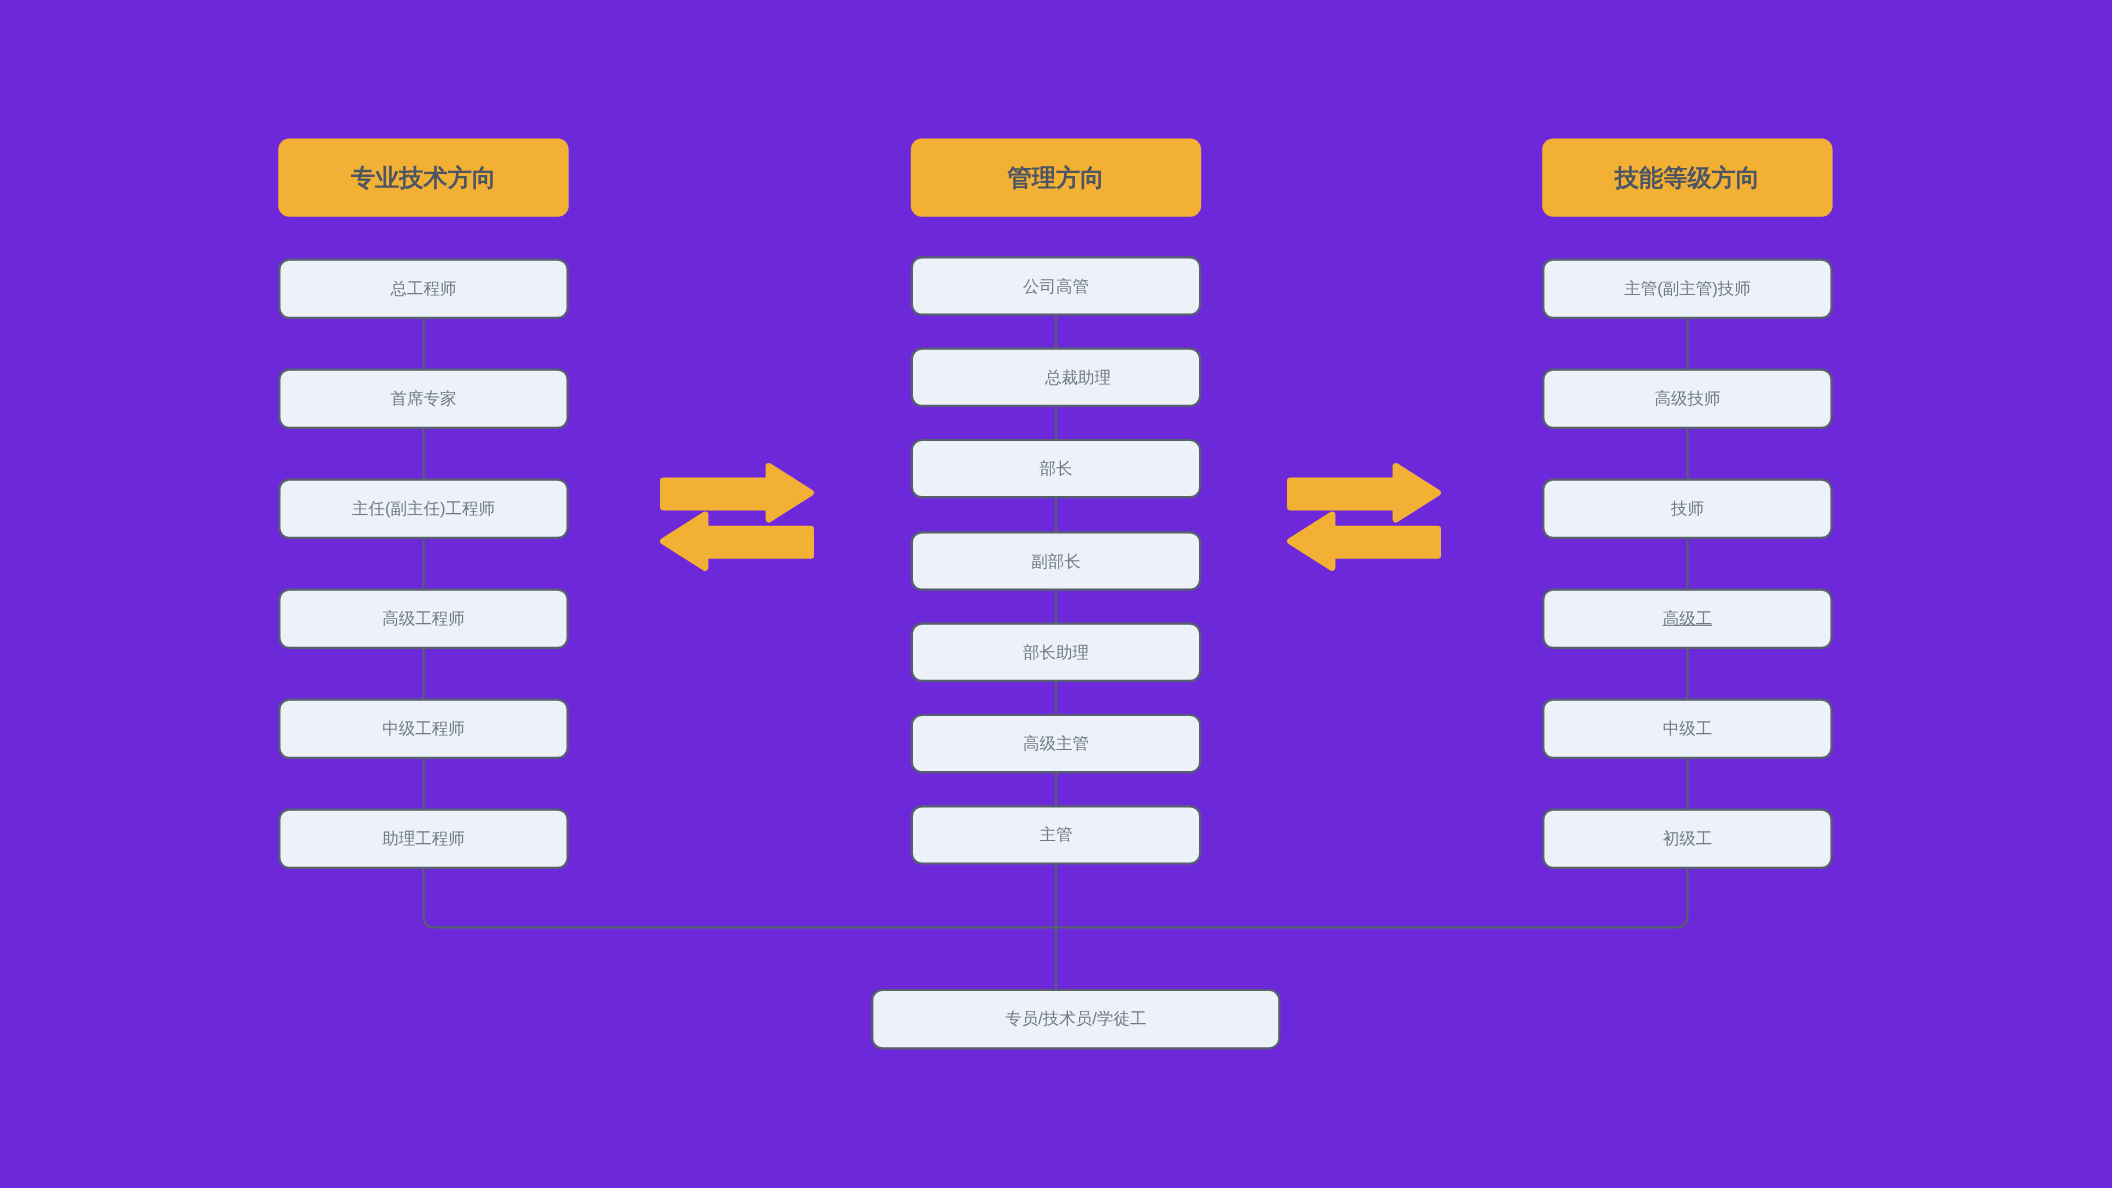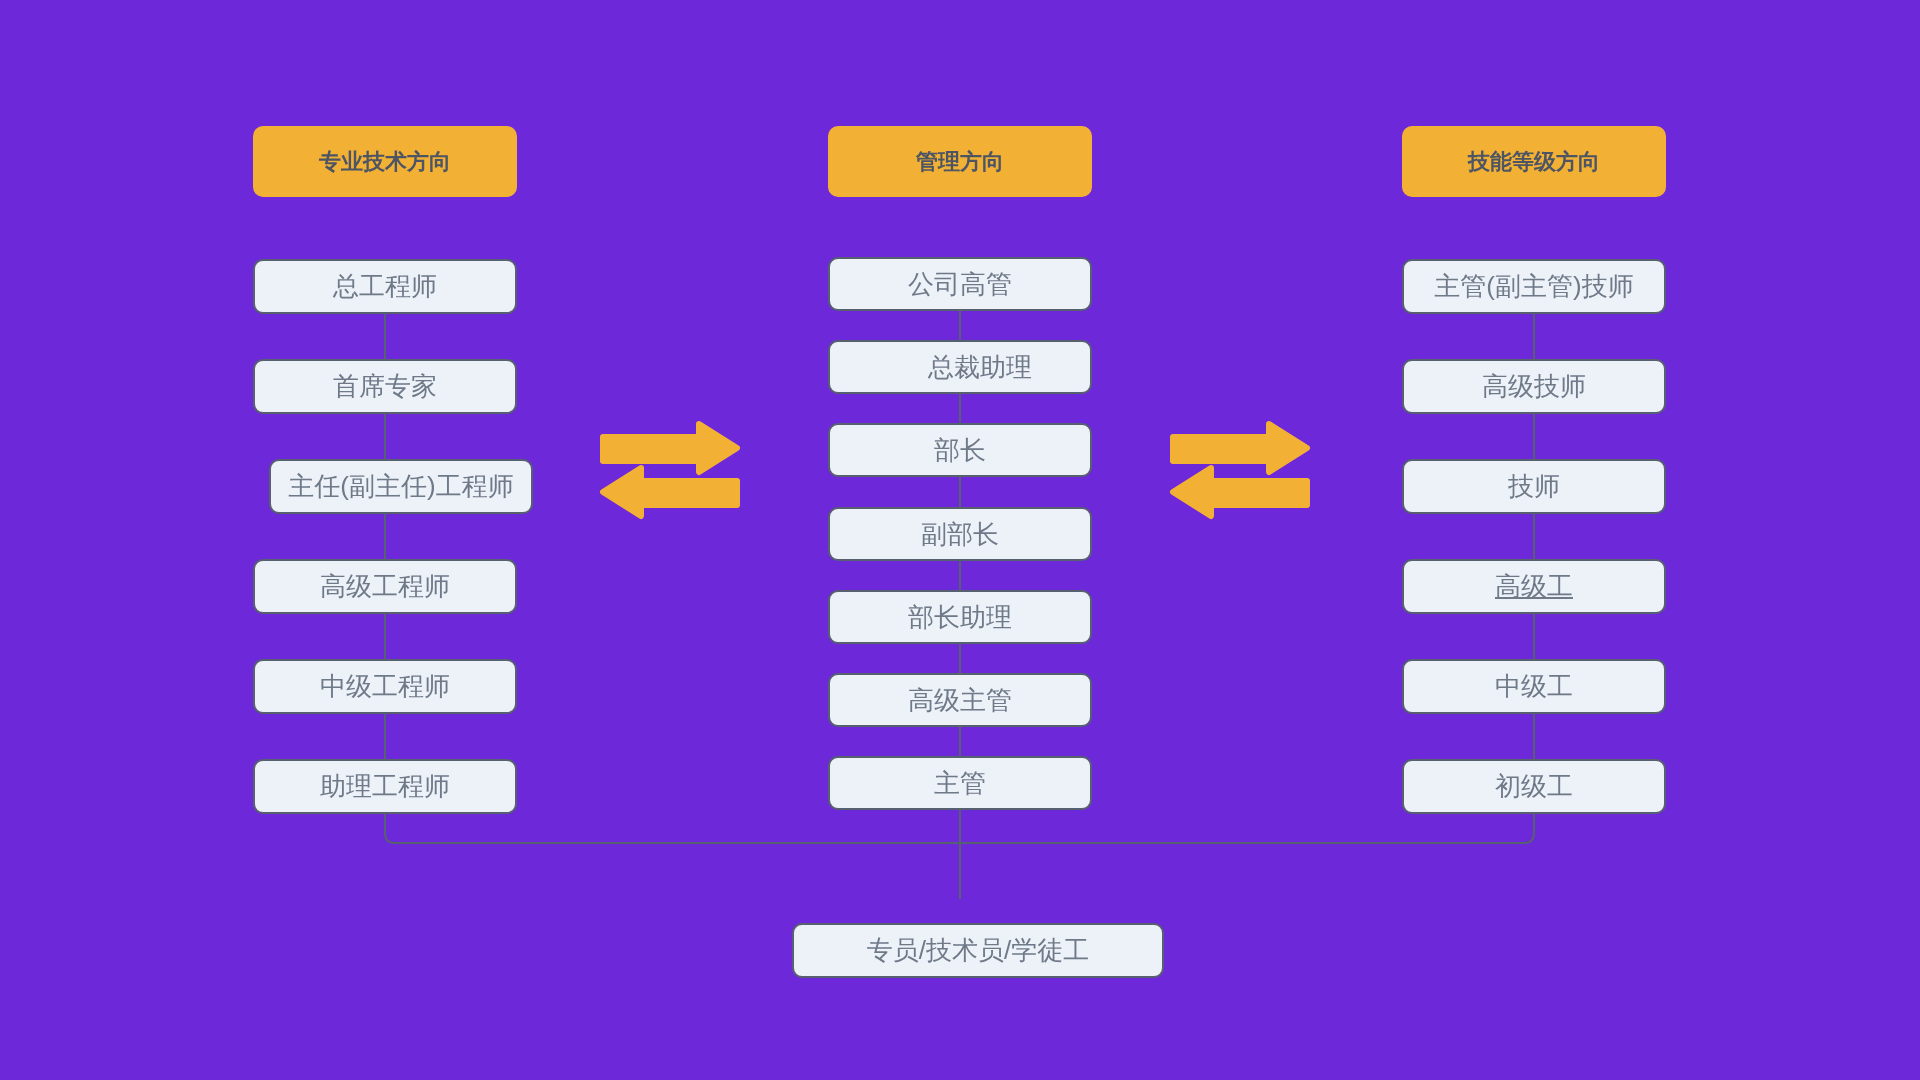--- a/index.html
+++ b/index.html
@@ -14,21 +14,21 @@
   .col-header{
     position:absolute;left:0;width:100%;top:126px;height:71px;
     background:var(--header-bg,#F2B134);color:var(--header-text,#4D5565);
     border-radius:10px;display:flex;align-items:center;justify-content:center;
     font-size:22px;font-weight:700;box-sizing:border-box;
   }
   .node{
     position:absolute;box-sizing:border-box;
     background:var(--box-bg,#EDF1F8);border:2px solid var(--box-border,#57606E);
     border-radius:10px;display:flex;align-items:center;justify-content:center;
-    font-size:26px;color:var(--box-text,#6F7A89);z-index:1;margin-top:24px;
+    font-size:15px;color:var(--box-text,#6F7A89);z-index:1;
   }
   .base-node{left:792px;top:899px;width:372px;height:55px;}
 </style>
 </head>
 <body>
 
 <div class="canvas">
 
   <svg class="diagram-svg" width="1920" height="1080" viewBox="0 0 1920 1080">
 
@@ -46,21 +46,21 @@
       <path class="arrow" d="M1173 437 H1269 V424 L1307 448 L1269 472 V461 H1173 Z"></path>
       <path class="arrow" d="M1307 481 H1211 V468 L1173 492 L1211 516 V505 H1307 Z"></path>
     </g>
   </svg>
 
   <div class="column" style="left: 253px; width: 264px;">
     <div class="col-header">专业技术方向</div>
     <div class="items">
         <div class="node" style="left: 0px; width: 100%; top: 235px; height: 55px;">总工程师</div>
         <div class="node" style="left: 0px; width: 100%; top: 335px; height: 55px;">首席专家</div>
-        <div class="node" style="left: 16px; width: 100%; top: 435px; height: 55px;">主任(副主任)工程师</div>
+        <div class="node" style="left: 0px; width: 100%; top: 435px; height: 55px;">主任(副主任)工程师</div>
         <div class="node" style="left: 0px; width: 100%; top: 535px; height: 55px;">高级工程师</div>
         <div class="node" style="left: 0px; width: 100%; top: 635px; height: 55px; font-family: Liberation Serif, serif;">中级工程师</div>
         <div class="node" style="left: 0px; width: 100%; top: 735px; height: 55px;">助理工程师</div>
       </div>
   </div>
 
   <div class="column" style="left: 828px; width: 264px;">
     <div class="col-header">管理方向</div>
     <div class="items">
         <div class="node" style="left: 0px; width: 100%; top: 233px; height: 54px;">公司高管</div>

